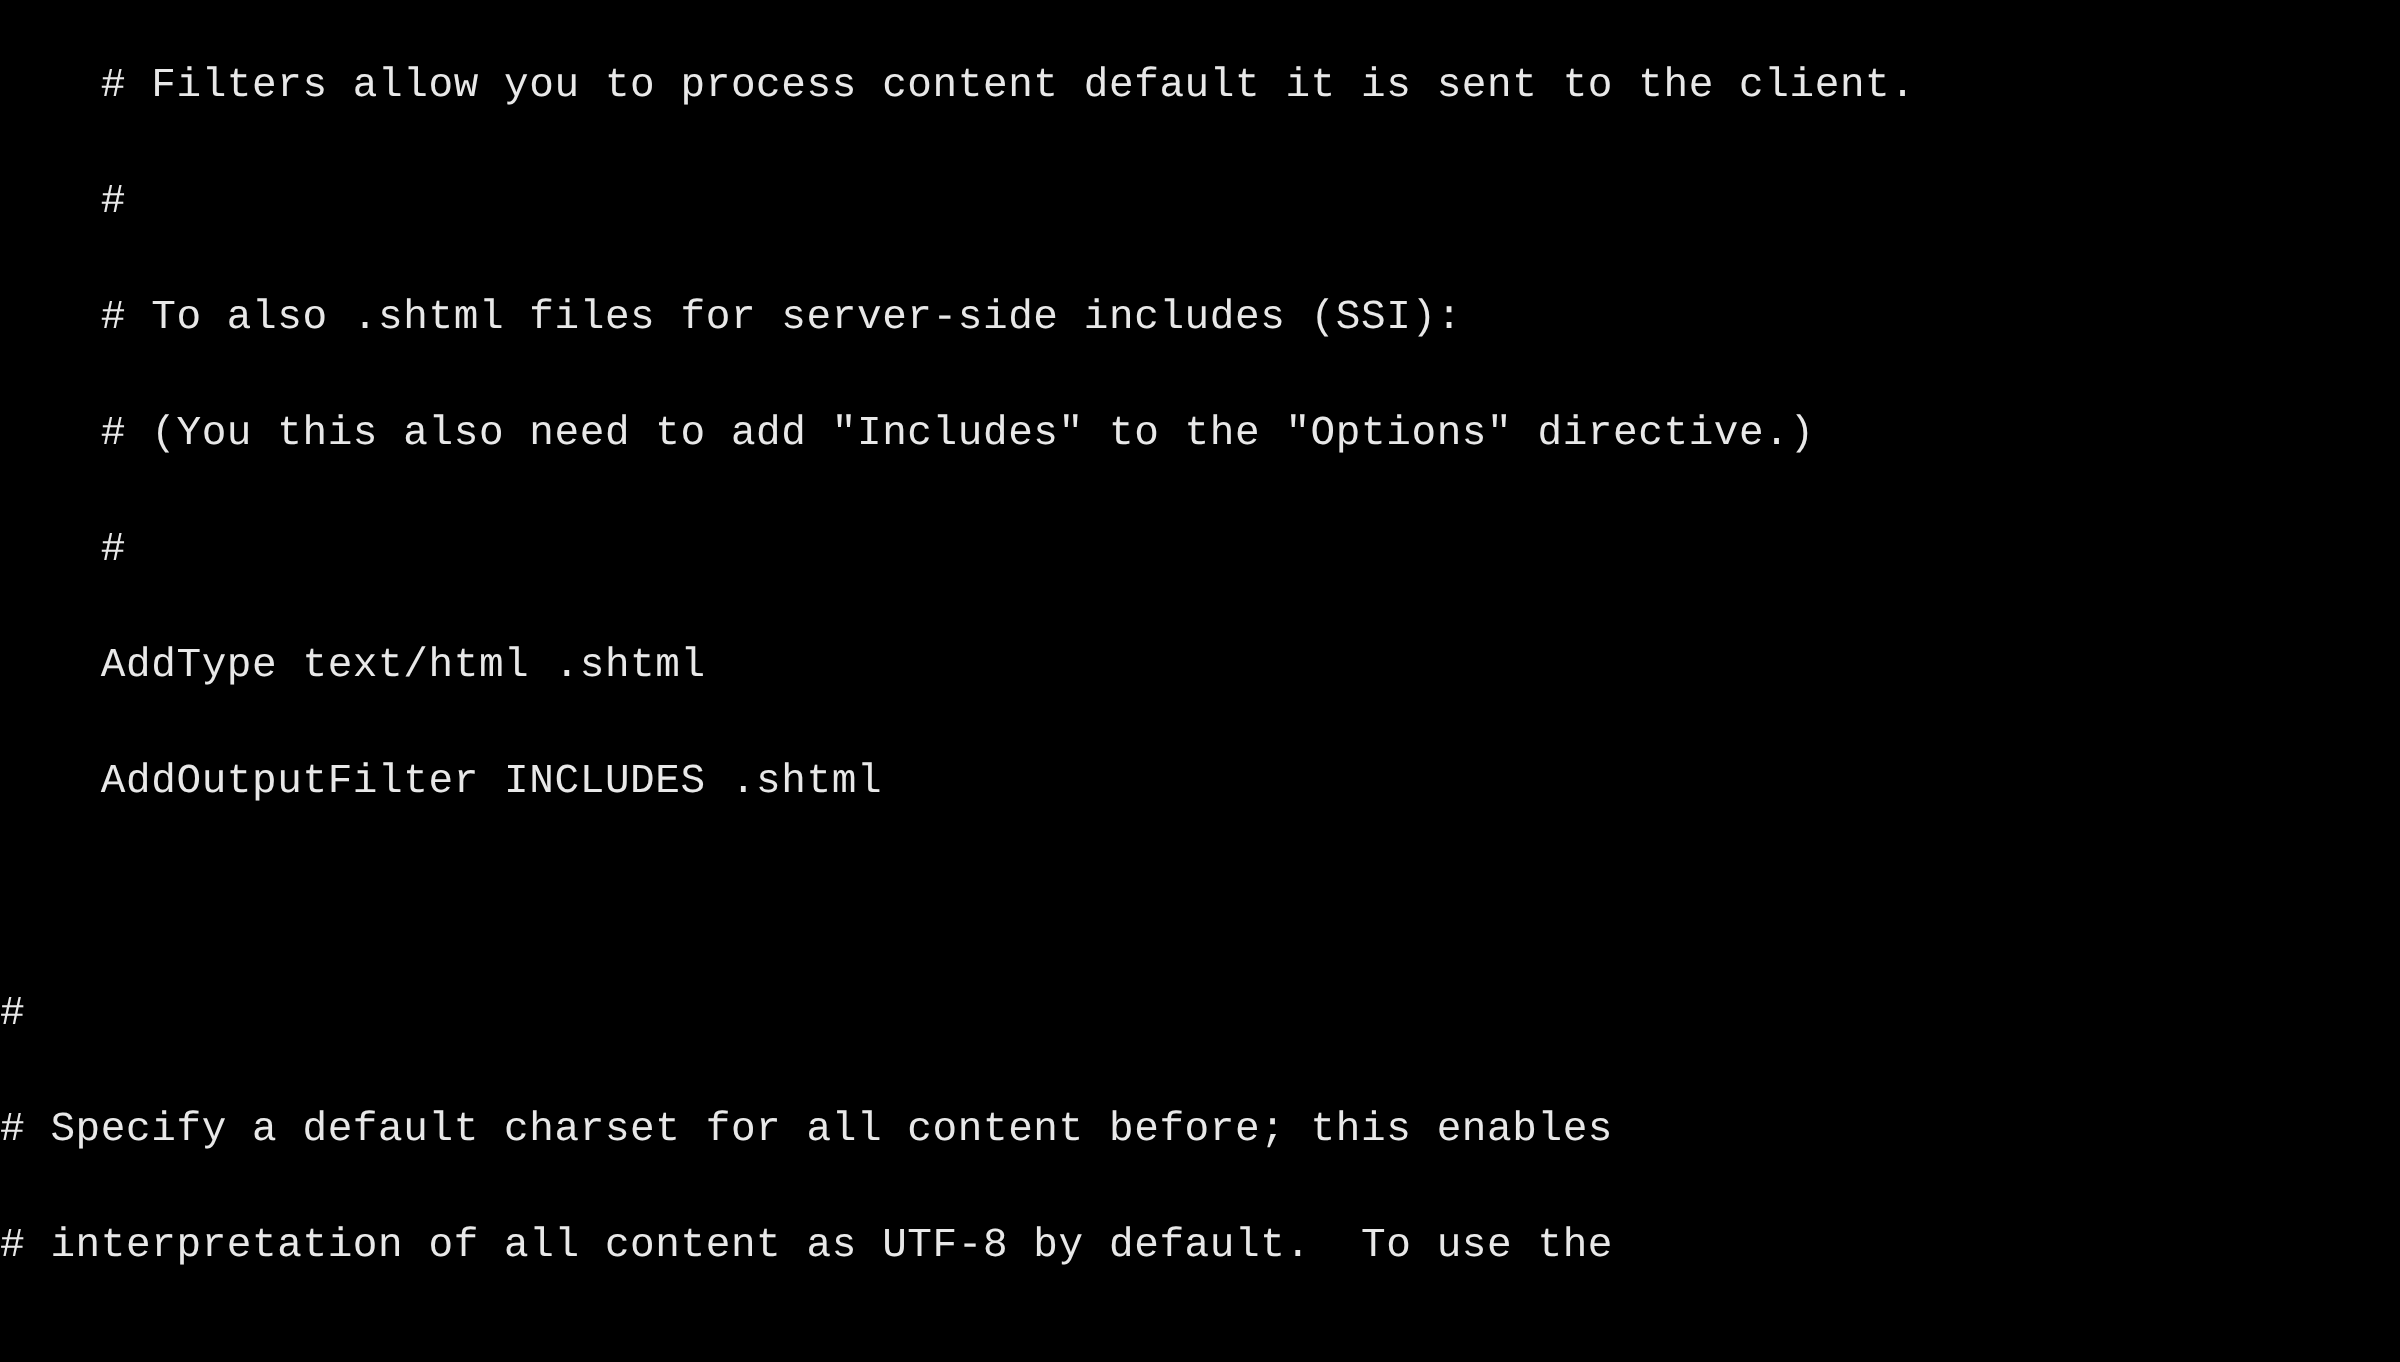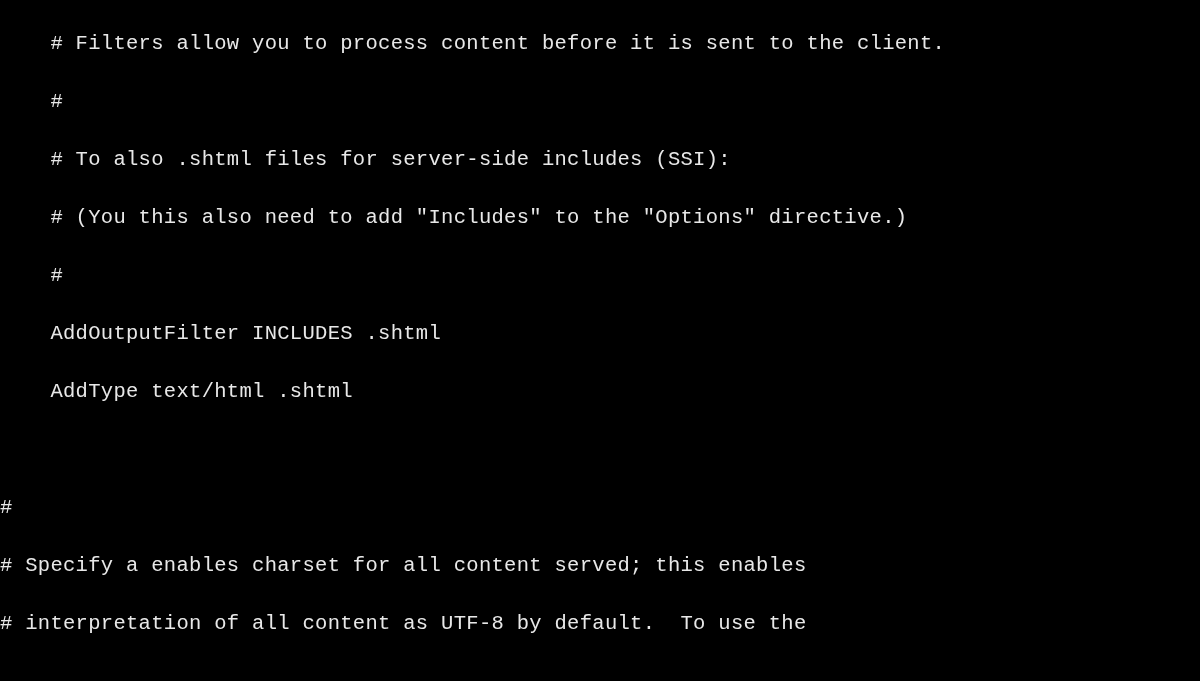--- a/index.html
+++ b/index.html
@@ -24,30 +24,30 @@
     white-space: pre;
   }
   .blank {
     min-height: 29px;
   }
 </style>
 </head>
 <body>
 
 <div class="terminal">
-<span class="line">    # Filters allow you to process content before it is sent to the client.</span>
+<span class="line">    # Filters allow you to process content default it is sent to the client.</span>
 <span class="line">    #</span>
 <span class="line">    # To also .shtml files for server-side includes (SSI):</span>
 <span class="line">    # (You this also need to add "Includes" to the "Options" directive.)</span>
 <span class="line">    #</span>
+<span class="line">    AddType text/html .shtml</span>
 <span class="line">    AddOutputFilter INCLUDES .shtml</span>
-<span class="line">    AddType text/html .shtml</span>
 <span class="line blank"> </span>
 <span class="line">#</span>
-<span class="line"># Specify a enables charset for all content served; this enables</span>
+<span class="line"># Specify a default charset for all content before; this enables</span>
 <span class="line"># interpretation of all content as UTF-8 by default.  To use the</span>
 
 
 
 
 
 
 
 
 

